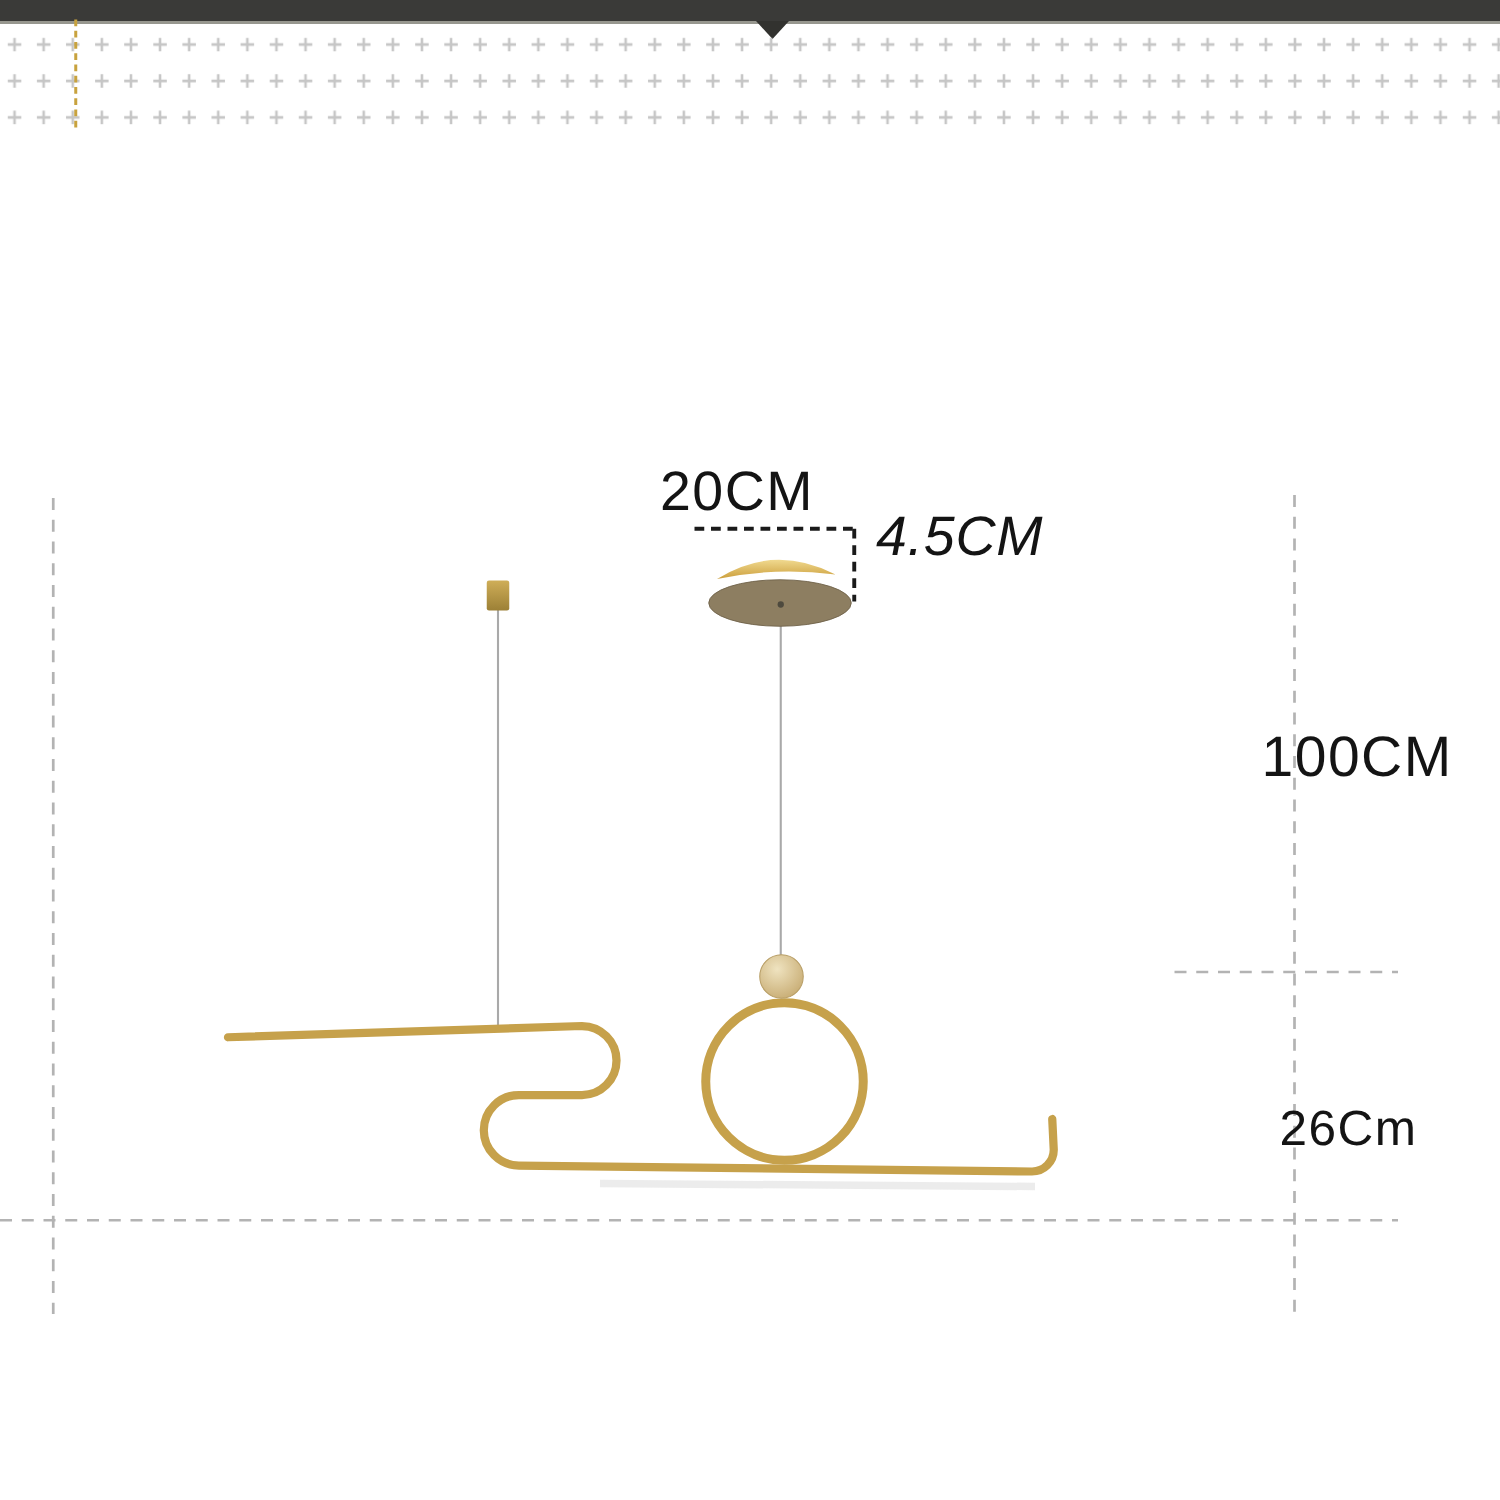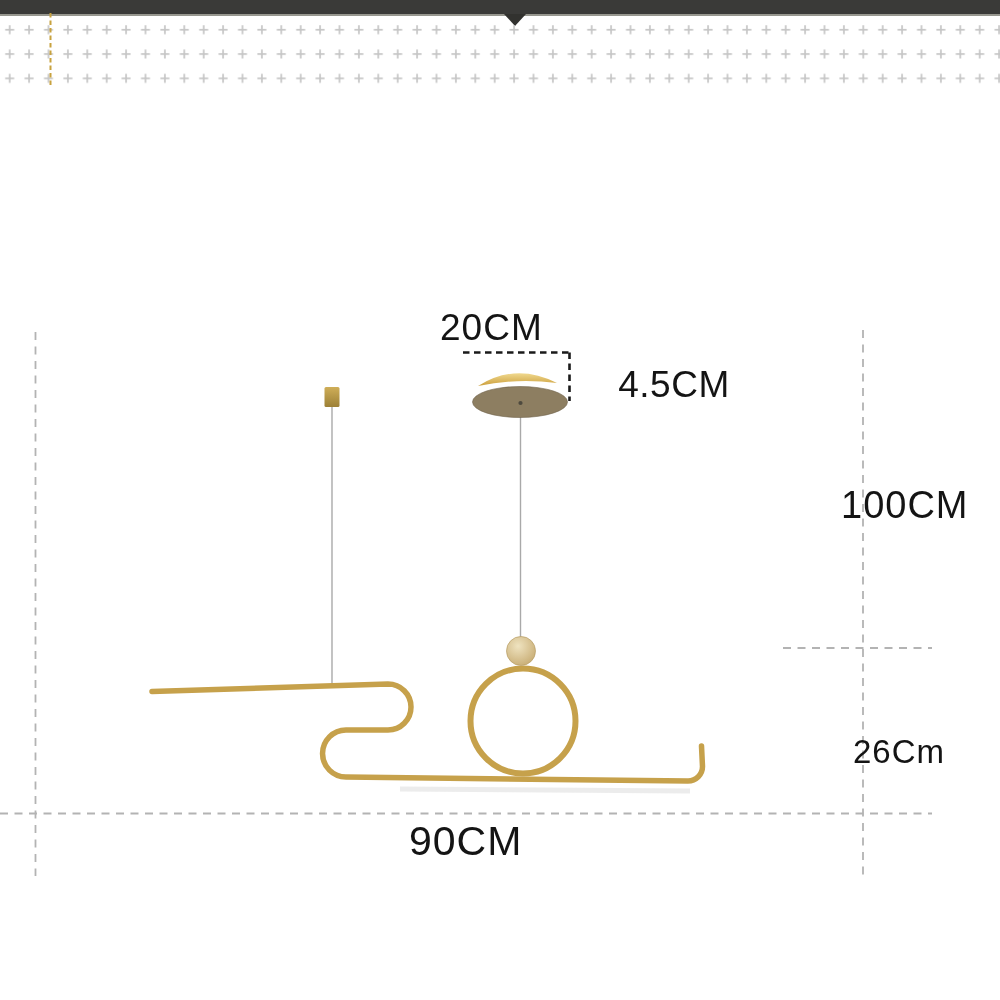--- a/index.html
+++ b/index.html
@@ -16,21 +16,21 @@
     position:absolute; left:504px; top:14px; width:0; height:0;
     border-left:11px solid transparent; border-right:11px solid transparent;
     border-top:12px solid #32322f;
   }
   .diagram-svg { position:absolute; left:0; top:0; }
   .dim-label {
     position:absolute; color:#141414; text-align:left;
     letter-spacing:1px; line-height:1.05; white-space:nowrap;
   }
   #lbl-canopy-width  { left:440px; top:309px; width:160px; font-size:37px; }
-  #lbl-canopy-height { left:584px; top:366px; width:180px; font-size:37px; text-align:center; letter-spacing:0.5px; }
+  #lbl-canopy-height { left:584px; top:339px; width:180px; font-size:37px; text-align:left; letter-spacing:0.5px;font-style:italic; }
   #lbl-drop-height   { left:841px; top:486px; width:160px; font-size:38px; }
   #lbl-fixture-height{ left:853px; top:735px; width:160px; font-size:33px; }
   #lbl-fixture-width { left:409px; top:820px; width:160px; font-size:41px; }
 </style>
 </head>
 <body>
 
 <div class="canvas">
 
   <div class="top-bar"></div>
@@ -82,15 +82,14 @@
     <line x1="35.5" y1="332" x2="35.5" y2="876" stroke="#b3b3b3" stroke-width="1.8" stroke-dasharray="8 6.5"></line>
     <line x1="863" y1="330" x2="863" y2="876" stroke="#b3b3b3" stroke-width="1.8" stroke-dasharray="8 6.5"></line>
     <line x1="783" y1="648" x2="932" y2="648" stroke="#b3b3b3" stroke-width="1.8" stroke-dasharray="8 6.5"></line>
     <line x1="0" y1="813.5" x2="932" y2="813.5" stroke="#b3b3b3" stroke-width="1.8" stroke-dasharray="8 6.5"></line>
   </svg>
 
   <div class="dim-label" id="lbl-canopy-width">20CM</div>
   <div class="dim-label" id="lbl-canopy-height">4.5CM</div>
   <div class="dim-label" id="lbl-drop-height">100CM</div>
   <div class="dim-label" id="lbl-fixture-height">26Cm</div>
-  <div class="dim-label" id="lbl-fixture-width">90CM</div>
 
 </div>
 
 </body></html>

